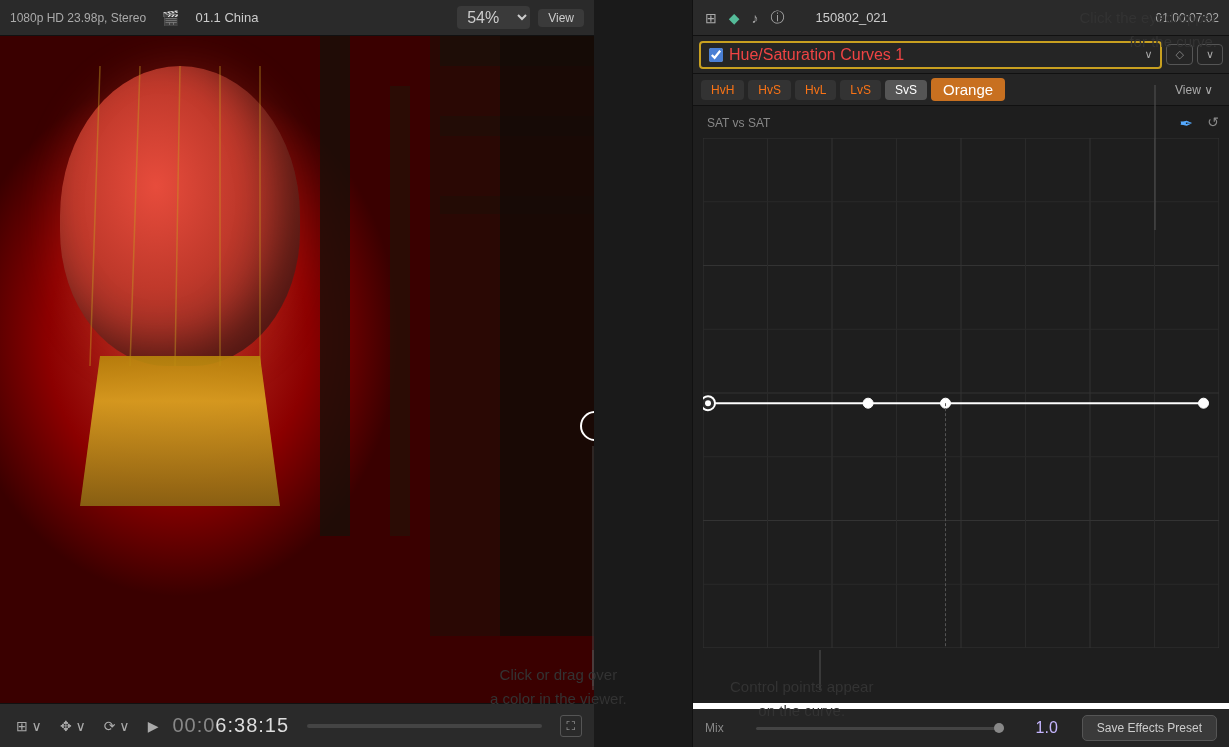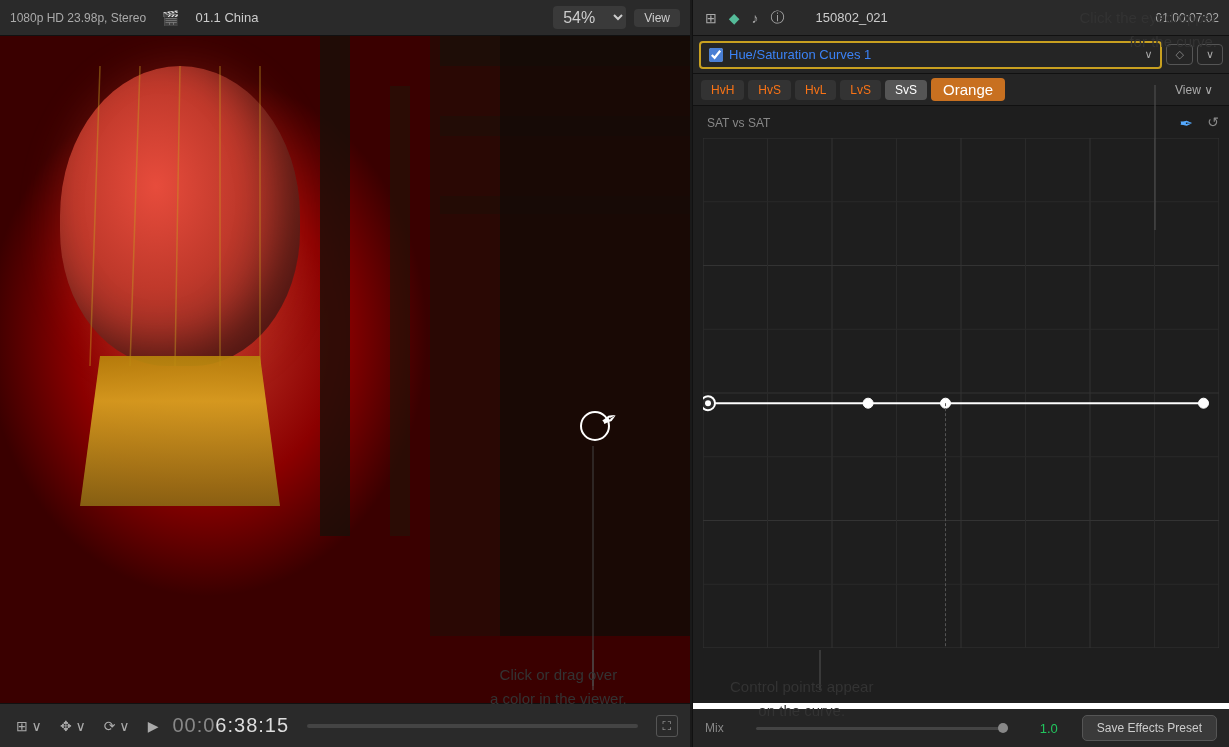--- a/index.html
+++ b/index.html
@@ -11,21 +11,21 @@
       height: 747px;
       overflow: hidden;
       position: relative;
     }
 
     
     .viewer-panel {
       position: absolute;
       left: 0;
       top: 0;
-      width: 690px;
+      width: 594px;
       height: 747px;
       background: #1a1a1a;
       display: flex;
       flex-direction: column;
     }
 
     .viewer-topbar {
       height: 36px;
       background: #2a2a2a;
       display: flex;
@@ -362,22 +362,22 @@
       border-top: 6px solid #ffffff;
       gap: 24px;
     }
 
     .mix-label {
       font-size: 12px;
       color: #888;
     }
 
     .mix-value {
-      font-size: 13px;
-      color: #22c55e;
+      font-size: 16px;
+      color: #c4b5fd;
     }
 
     .save-preset-btn {
       background: #3a3a3a;
       border: 1px solid #555;
       color: #ccc;
       font-size: 12px;
       padding: 5px 14px;
       border-radius: 5px;
       cursor: pointer;
@@ -473,21 +473,21 @@
       <button class="icon-btn">♪</button>
       <button class="icon-btn">ⓘ</button>
     </div>
     <span class="color-topbar-clip-name">150802_021</span>
     <span class="color-topbar-timecode">01:00:07:02</span>
   </div>
 
   <div style="height:38px; background:#252525; display:flex; align-items:center; padding:0 6px; border-bottom:1px solid #111; gap:4px;">
     <div style="flex:1; border:2px solid #c8a020; border-radius:4px; display:flex; align-items:center; padding:0 8px; height:28px; gap:6px;">
       <input type="checkbox" class="effect-checkbox" checked="" style="accent-color: rgb(74, 127, 212);">
-      <span style="font-size:13px; color:#3b82f6; flex:1;">Hue/Saturation Curves 1</span>
+      <span style="font-size:16px; color:#ef4444; flex:1;">Hue/Saturation Curves 1</span>
       <span style="font-size:11px; color:#aaa;">∨</span>
     </div>
     <button style="background:none;border:1px solid #555;border-radius:4px;color:#888;padding:3px 8px;font-size:11px;cursor:pointer;">◇</button>
     <button style="background:none;border:1px solid #555;border-radius:4px;color:#aaa;padding:3px 8px;font-size:11px;cursor:pointer;">∨</button>
   </div>
 
   <div class="curve-tabs">
     <button class="curve-tab">HvH</button>
     <button class="curve-tab">HvS</button>
     <button class="curve-tab">HvL</button>

